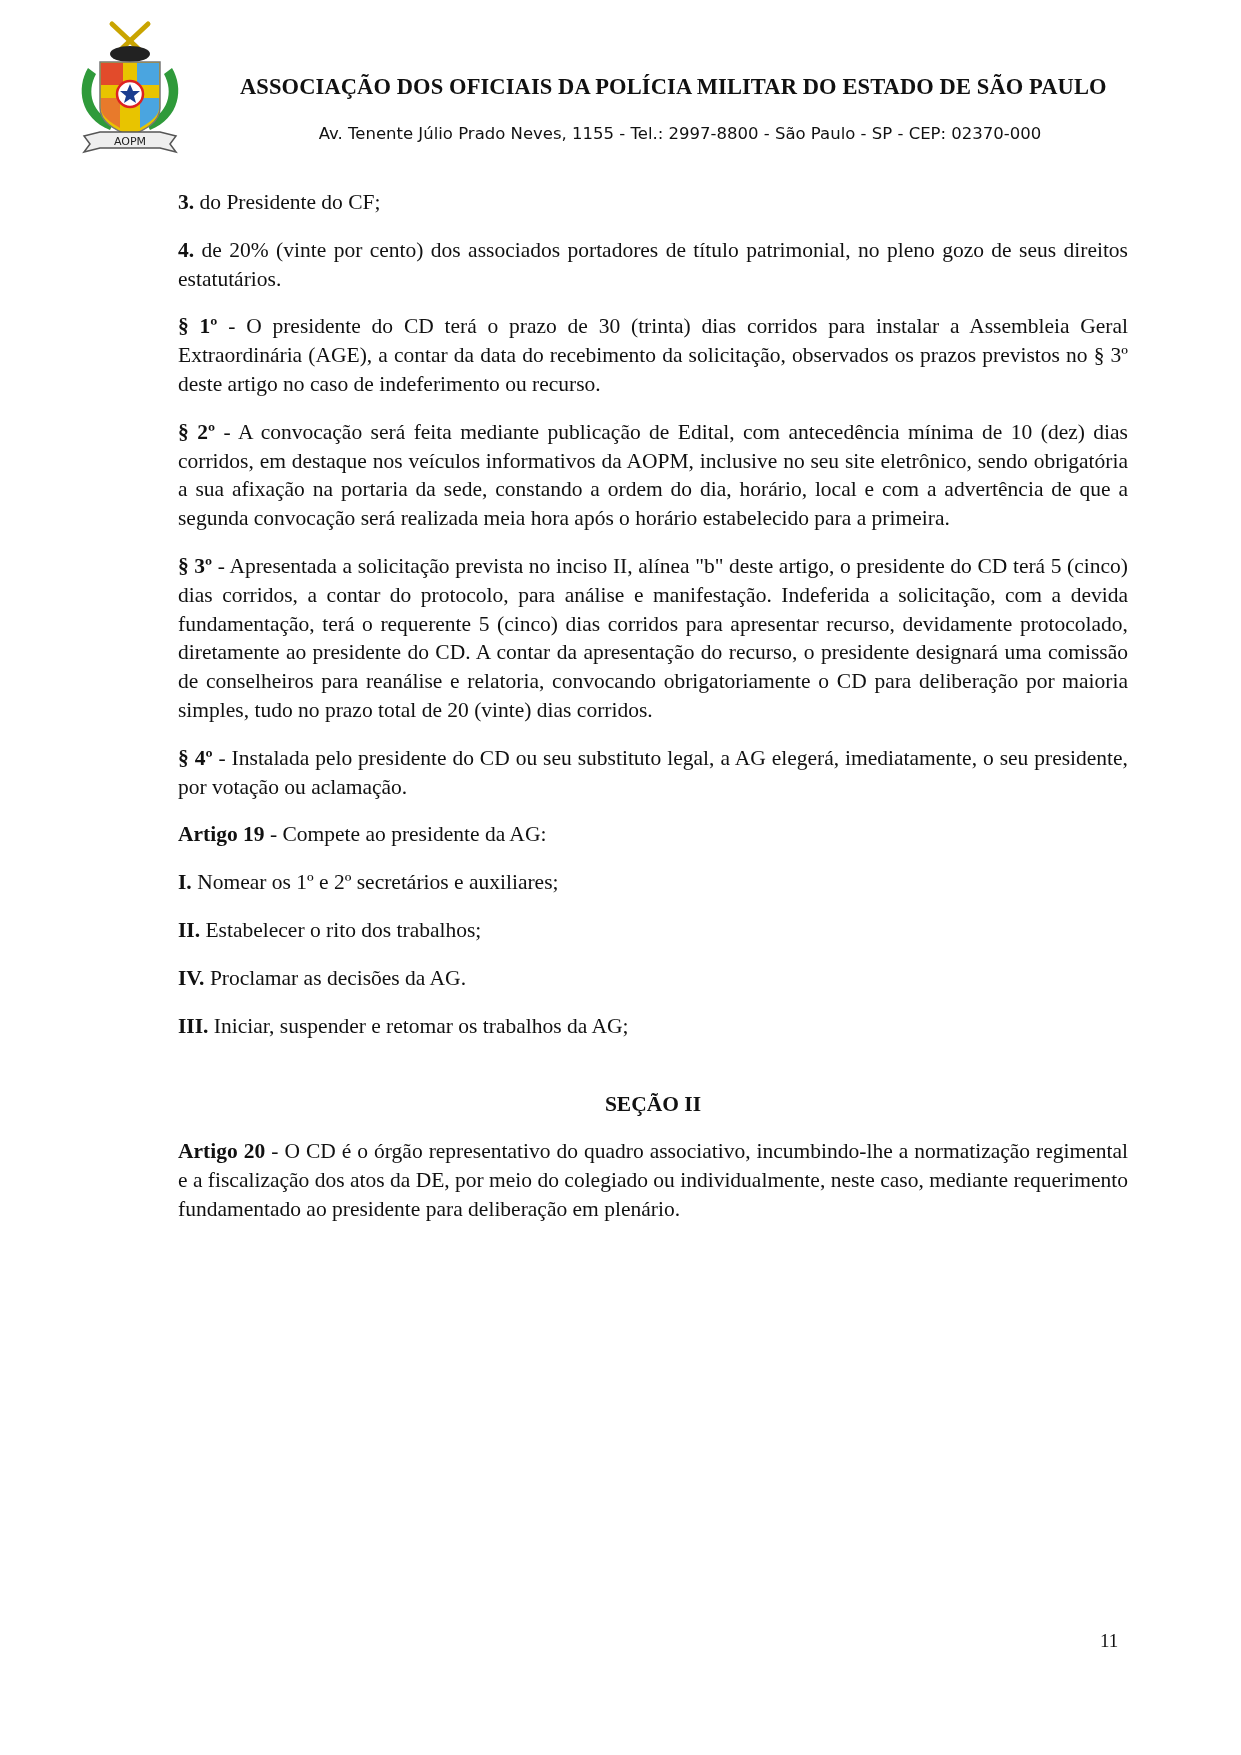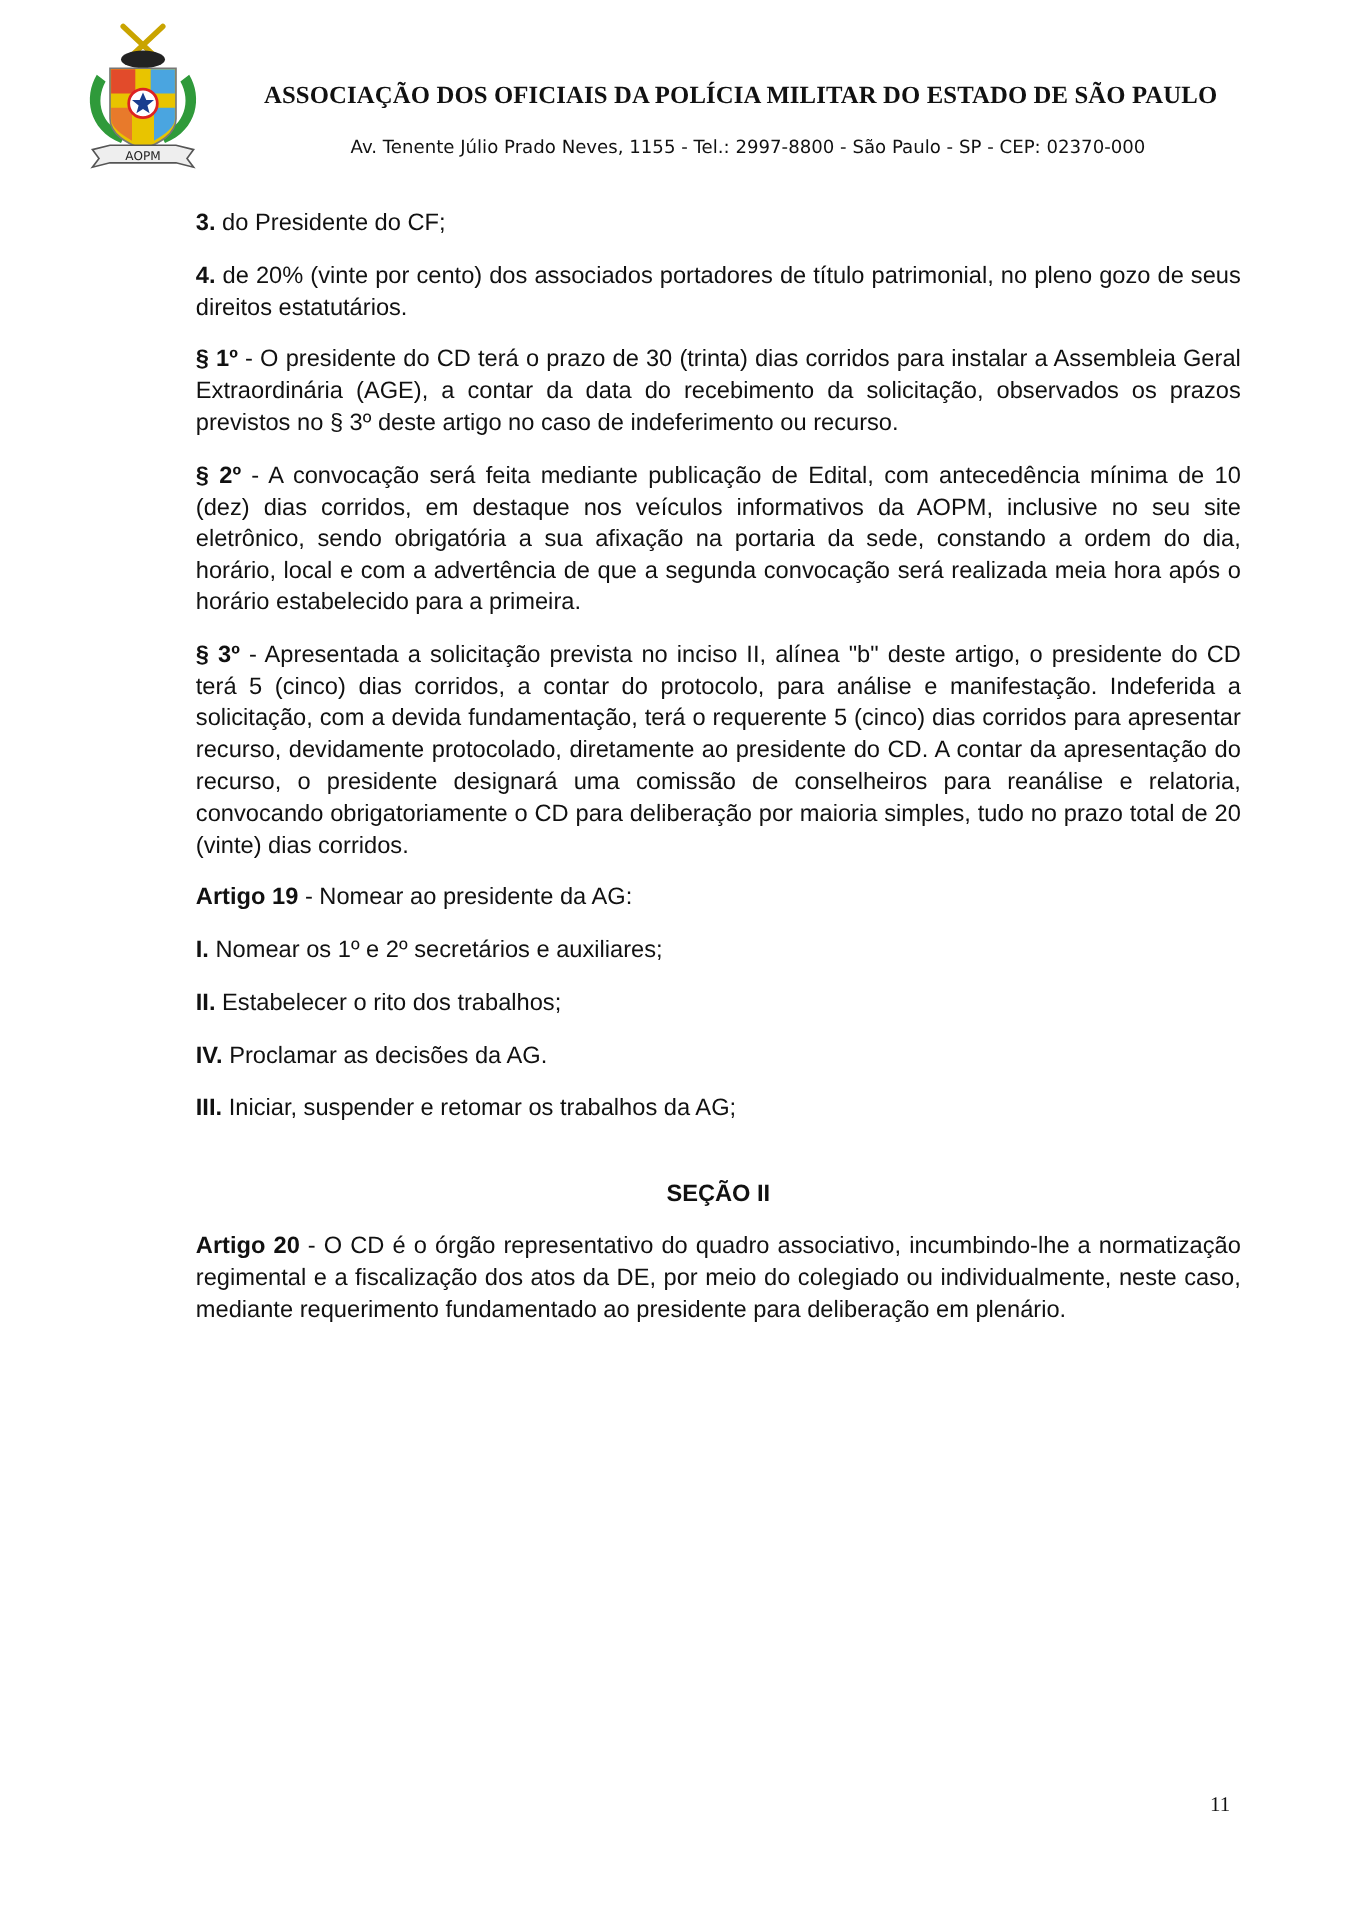--- a/index.html
+++ b/index.html
@@ -8,21 +8,21 @@
 
   
   .logo { position: absolute; left: 70px; top: 18px; width: 120px; height: 140px; }
   .org-title { position: absolute; left: 240px; top: 74px; width: 880px; text-align: left;
     font-family: "Liberation Serif", serif; font-weight: bold; font-size: 22.5px; letter-spacing: 0.1px; white-space: nowrap; }
   .org-address { position: absolute; left: 240px; top: 124px; width: 880px; text-align: center;
     font-family: "DejaVu Sans", sans-serif; font-size: 16.5px; white-space: nowrap; }
 
   
   .content { position: absolute; left: 178px; top: 188px; width: 950px;
-    font-family: Liberation Sans, sans-serif; font-size: 21.5px; line-height: 28.8px; }
+    font-family: Liberation Serif, serif; font-size: 21.5px; line-height: 28.8px; }
   .para { margin: 0 0 19px 0; text-align: justify; }
   .para.left { text-align: left; }
   .tight { margin-bottom: 4px; }
   .b { font-weight: bold; }
 
   .section-heading { text-align: center; font-weight: bold; margin: 15px; }
   .sec1 { margin-top: 50px; margin-bottom: 18px; }
   .sec2 { margin-bottom: 56px; }
 
   .page-number { position: absolute; left: 1100px; top: 1630px; width: 60px; 
@@ -71,23 +71,26 @@
     </p>
     <p class="para">
       <span class="b">§ 1º</span><span> - O presidente do CD terá o prazo de 30 (trinta) dias corridos para instalar a Assembleia Geral Extraordinária (AGE), a contar da data do recebimento da solicitação, observados os prazos previstos no § 3º deste artigo no caso de indeferimento ou recurso.</span>
     </p>
     <p class="para">
       <span class="b">§ 2º</span><span> - A convocação será feita mediante publicação de Edital, com antecedência mínima de 10 (dez) dias corridos, em destaque nos veículos informativos da AOPM, inclusive no seu site eletrônico, sendo obrigatória a sua afixação na portaria da sede, constando a ordem do dia, horário, local e com a advertência de que a segunda convocação será realizada meia hora após o horário estabelecido para a primeira.</span>
     </p>
     <p class="para">
       <span class="b">§ 3º</span><span> - Apresentada a solicitação prevista no inciso II, alínea "b" deste artigo, o presidente do CD terá 5 (cinco) dias corridos, a contar do protocolo, para análise e manifestação. Indeferida a solicitação, com a devida fundamentação, terá o requerente 5 (cinco) dias corridos para apresentar recurso, devidamente protocolado, diretamente ao presidente do CD. A contar da apresentação do recurso, o presidente designará uma comissão de conselheiros para reanálise e relatoria, convocando obrigatoriamente o CD para deliberação por maioria simples, tudo no prazo total de 20 (vinte) dias corridos.</span>
     </p>
+    <p class="para">
+      <span class="b">§ 4º</span><span> - Instalada pelo presidente do CD ou seu substituto legal, a AG elegerá, imediatamente, o seu presidente, por votação ou aclamação.</span>
+    </p>
 
     <p class="para left">
-      <span class="b">Artigo 19</span><span> - Nomear ao presidente da AG:</span>
+      <span class="b">Artigo 19</span><span> - Compete ao presidente da AG:</span>
     </p>
     <p class="para left">
       <span class="b">I.</span><span> Nomear os 1º e 2º secretários e auxiliares;</span>
     </p>
     <p class="para left">
       <span class="b">II.</span><span> Estabelecer o rito dos trabalhos;</span>
     </p>
     <p class="para left">
       <span class="b">IV.</span><span> Proclamar as decisões da AG.</span>
     </p>

